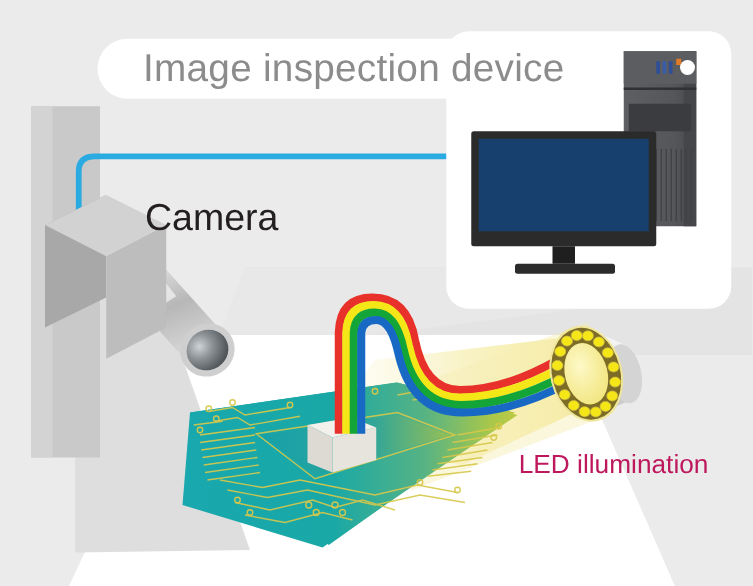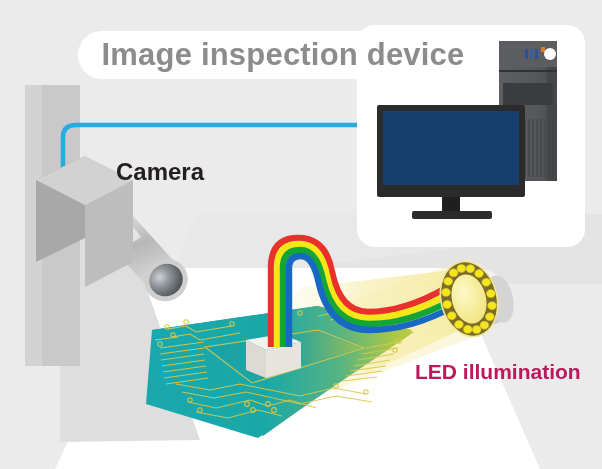--- a/index.html
+++ b/index.html
@@ -5,35 +5,35 @@
 <style>
   html,body{margin:0;padding:0;}
   body{
     width:602px;height:469px;
     background:#ebebeb;
     font-family:"Liberation Sans", sans-serif;
     overflow:hidden;
   }
   #stage{position:relative;width:602px;height:469px;overflow:hidden;background:#ebebeb;}
   #scene{position:absolute;inset:0;}
-  .lbl{position:absolute;white-space:nowrap;font-weight:bold;}
+  .lbl{position:absolute;white-space:nowrap;}
   #title-pill{
     position:absolute;left:78px;top:31px;
     width:410px;height:48px;
     background:#ffffff;border-radius:24px;
     z-index:30;
   }
   #title-text{
     position:absolute;left:78px;top:31px;width:410px;height:48px;
     line-height:48px;text-align:center;
     font-size:31px;color:#8c8c8c;letter-spacing:0.2px;
     z-index:31;
   }
   #camera-label{
-    left:116px;top:158px;font-size:24px;color:#231f20;z-index:26;
+    left:116px;top:158px;font-size:30px;color:#231f20;z-index:26;
   }
   #led-label{
     left:415px;top:360px;font-size:21px;color:#be185d;z-index:26;
   }
   #pc-panel{
     position:absolute;left:357px;top:25px;width:228px;height:222px;
     background:#ffffff;border-radius:18px;z-index:20;
   }
   svg{display:block;}
 </style>

